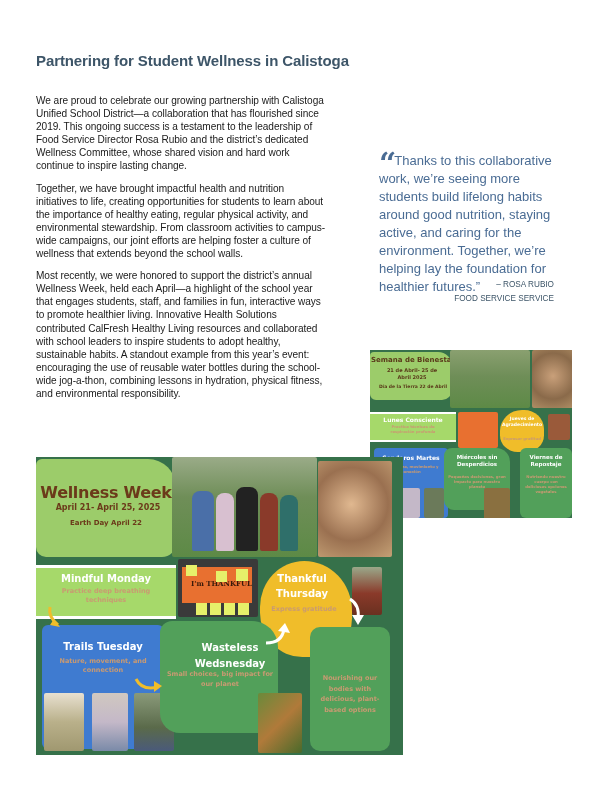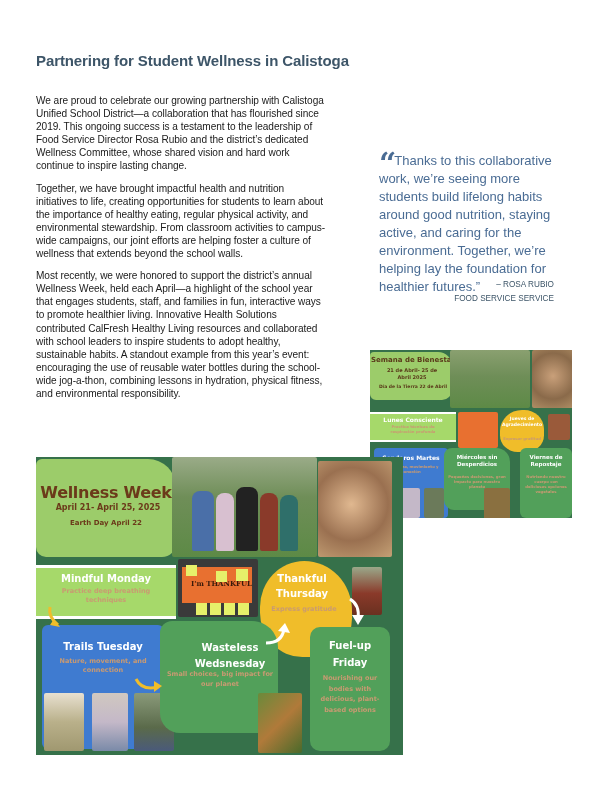--- a/index.html
+++ b/index.html
@@ -122,21 +122,20 @@
   <div class="photo" style="left:8px;top:236px;width:40px;height:58px;background:linear-gradient(180deg,#e8e0d0,#b9b08a 50%,#a09870);"></div>
   <div class="photo" style="left:56px;top:236px;width:36px;height:58px;background:linear-gradient(180deg,#d0c8c0,#c4b8c8 50%,#7a8aa8);"></div>
   <div class="photo" style="left:98px;top:236px;width:40px;height:58px;background:linear-gradient(180deg,#8a9a7a,#5a6a4a 60%,#4a5a7a);"></div>
 
   <div class="blk" style="left:124px;top:164px;width:118px;height:112px;background:#52a05a;border-radius:12px 26px 10px 20px;"></div>
   <div class="ptxt" style="left:144px;top:176px;width:100px;font-size:10px;line-height:16px;color:#fff;margin-top:7px;">Wasteless Wedsnesday</div>
   <div class="ptxt" style="left:128px;top:212px;width:112px;font-size:6.5px;line-height:10px;color:#c99a72;">Small choices, big impact for our planet</div>
   <div class="photo" style="left:222px;top:236px;width:44px;height:60px;background:linear-gradient(135deg,#6a8a3a,#b07a3a 50%,#4a6a2a);"></div>
 
   <div class="blk" style="left:274px;top:170px;width:80px;height:124px;background:#52a05a;border-radius:10px;"></div>
-  <div class="ptxt" style="left:284px;top:180px;width:60px;font-size:10px;line-height:17px;color:#fff;">Fuel-up Friday</div>
   <div class="ptxt" style="left:280px;top:216px;width:68px;font-size:6.5px;line-height:10.5px;color:#c99a72;">Nourishing our bodies with delicious, plant-based options</div>
 
   <svg style="position:absolute;left:10px;top:148px;" width="20" height="24" viewBox="0 0 20 24">
       <path d="M4 2 Q2 12 12 20" stroke="#f0bd2a" stroke-width="3" fill="none"></path>
       <path d="M8 14 L14 22 L4 20 Z" fill="#f0bd2a"></path>
     </svg>
   <svg style="position:absolute;left:98px;top:220px;" width="30" height="18" viewBox="0 0 30 18">
       <path d="M2 2 Q8 14 24 10" stroke="#f0bd2a" stroke-width="3" fill="none"></path>
       <path d="M20 4 L28 9 L20 15 Z" fill="#f0bd2a"></path>
     </svg>

